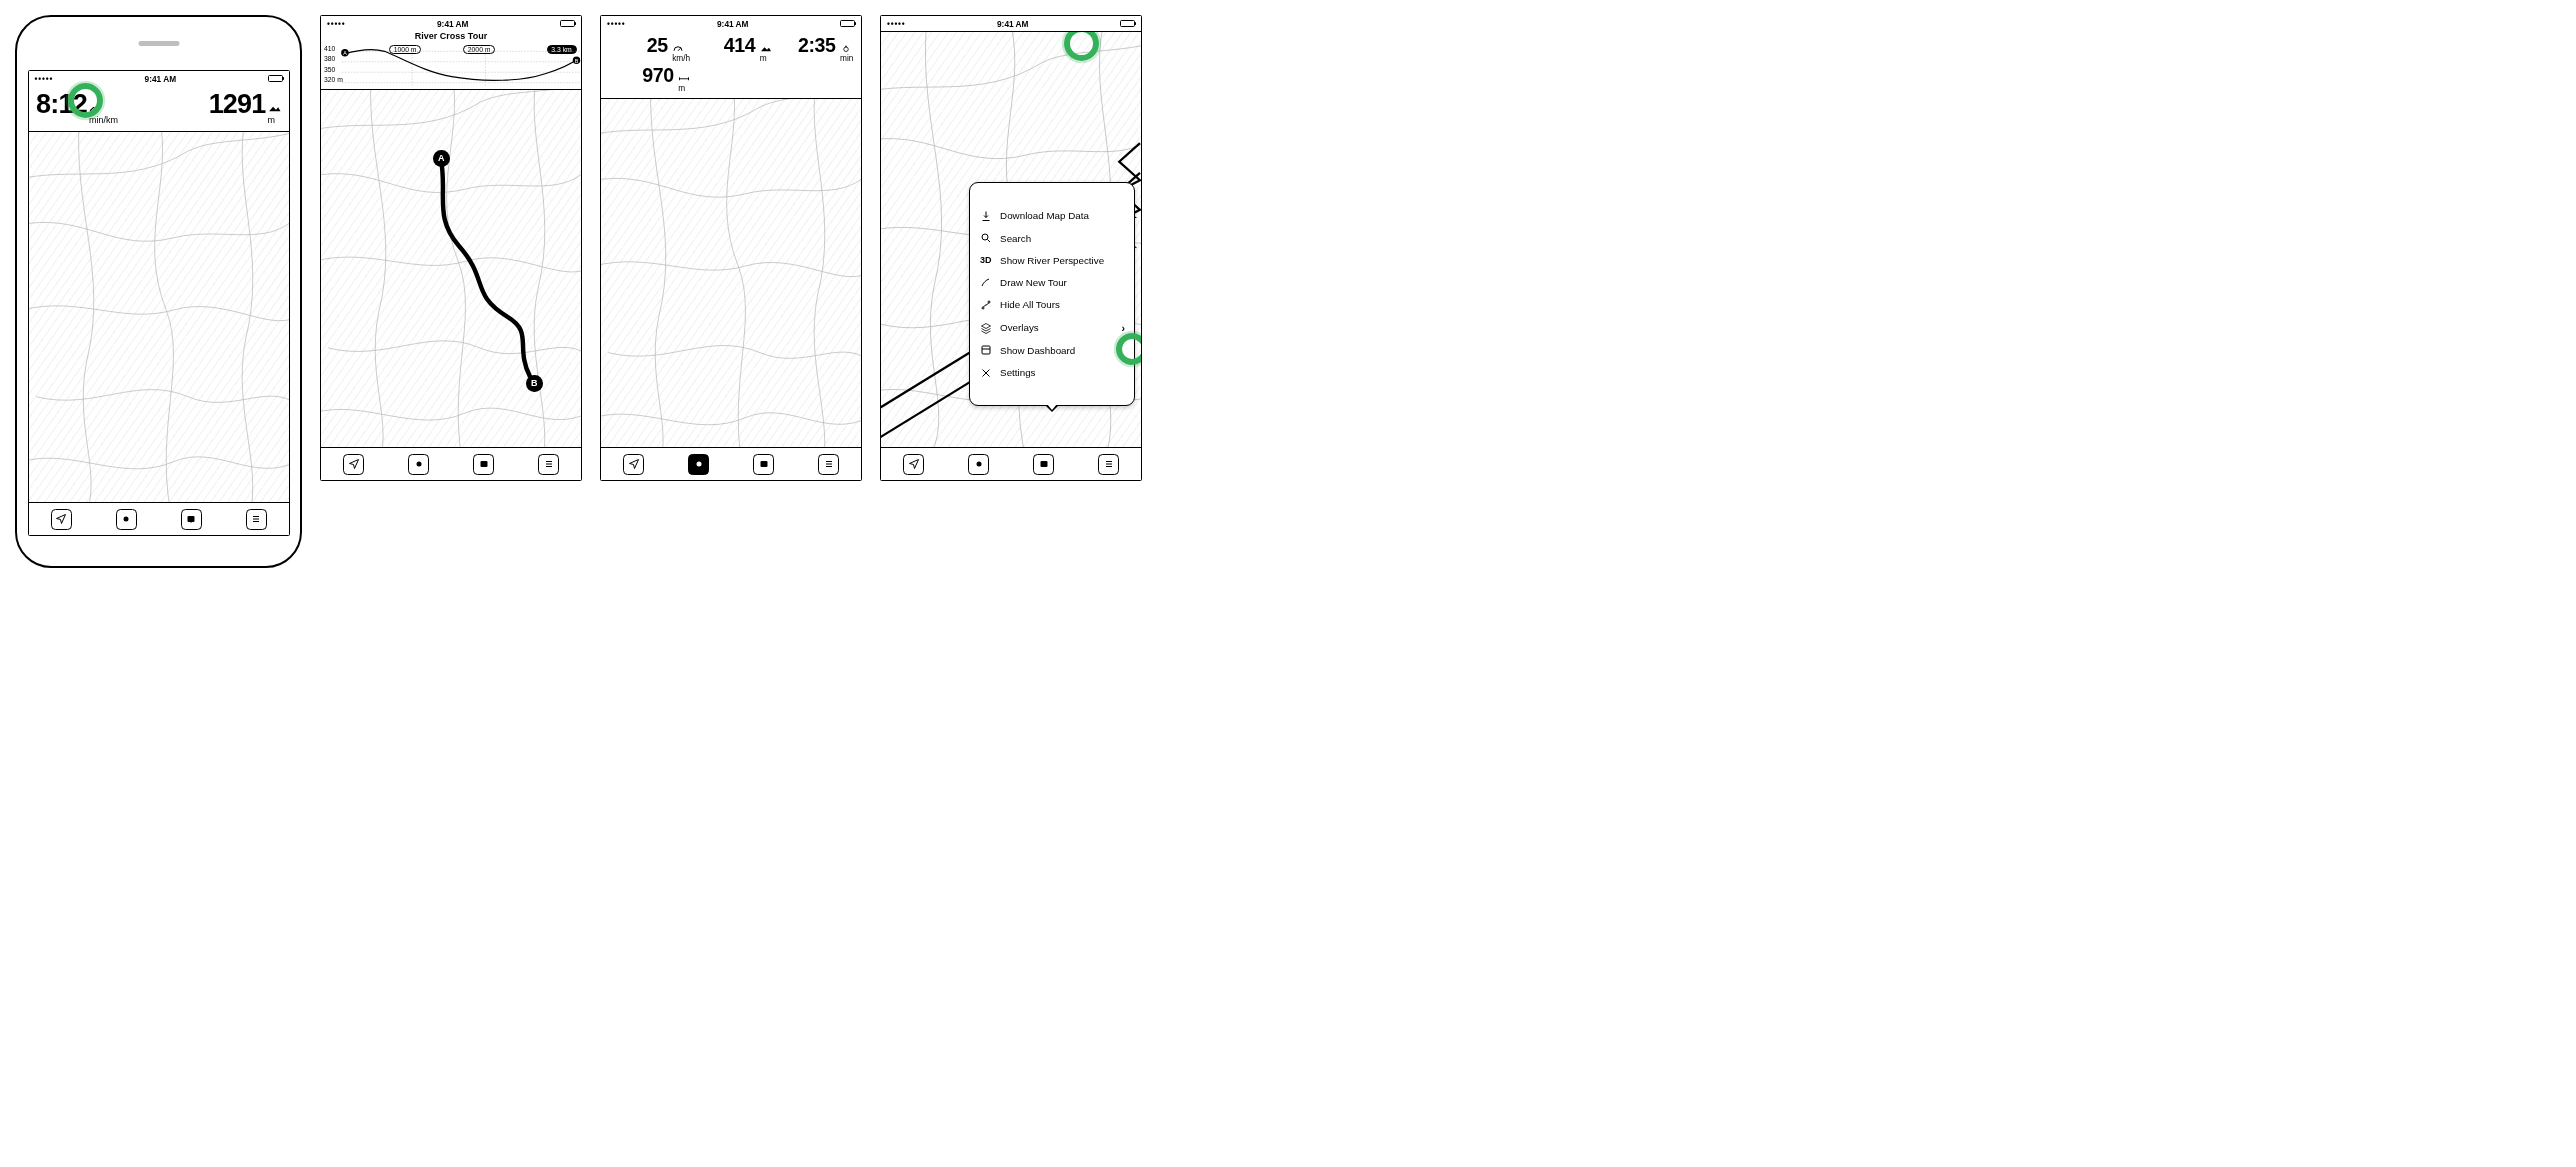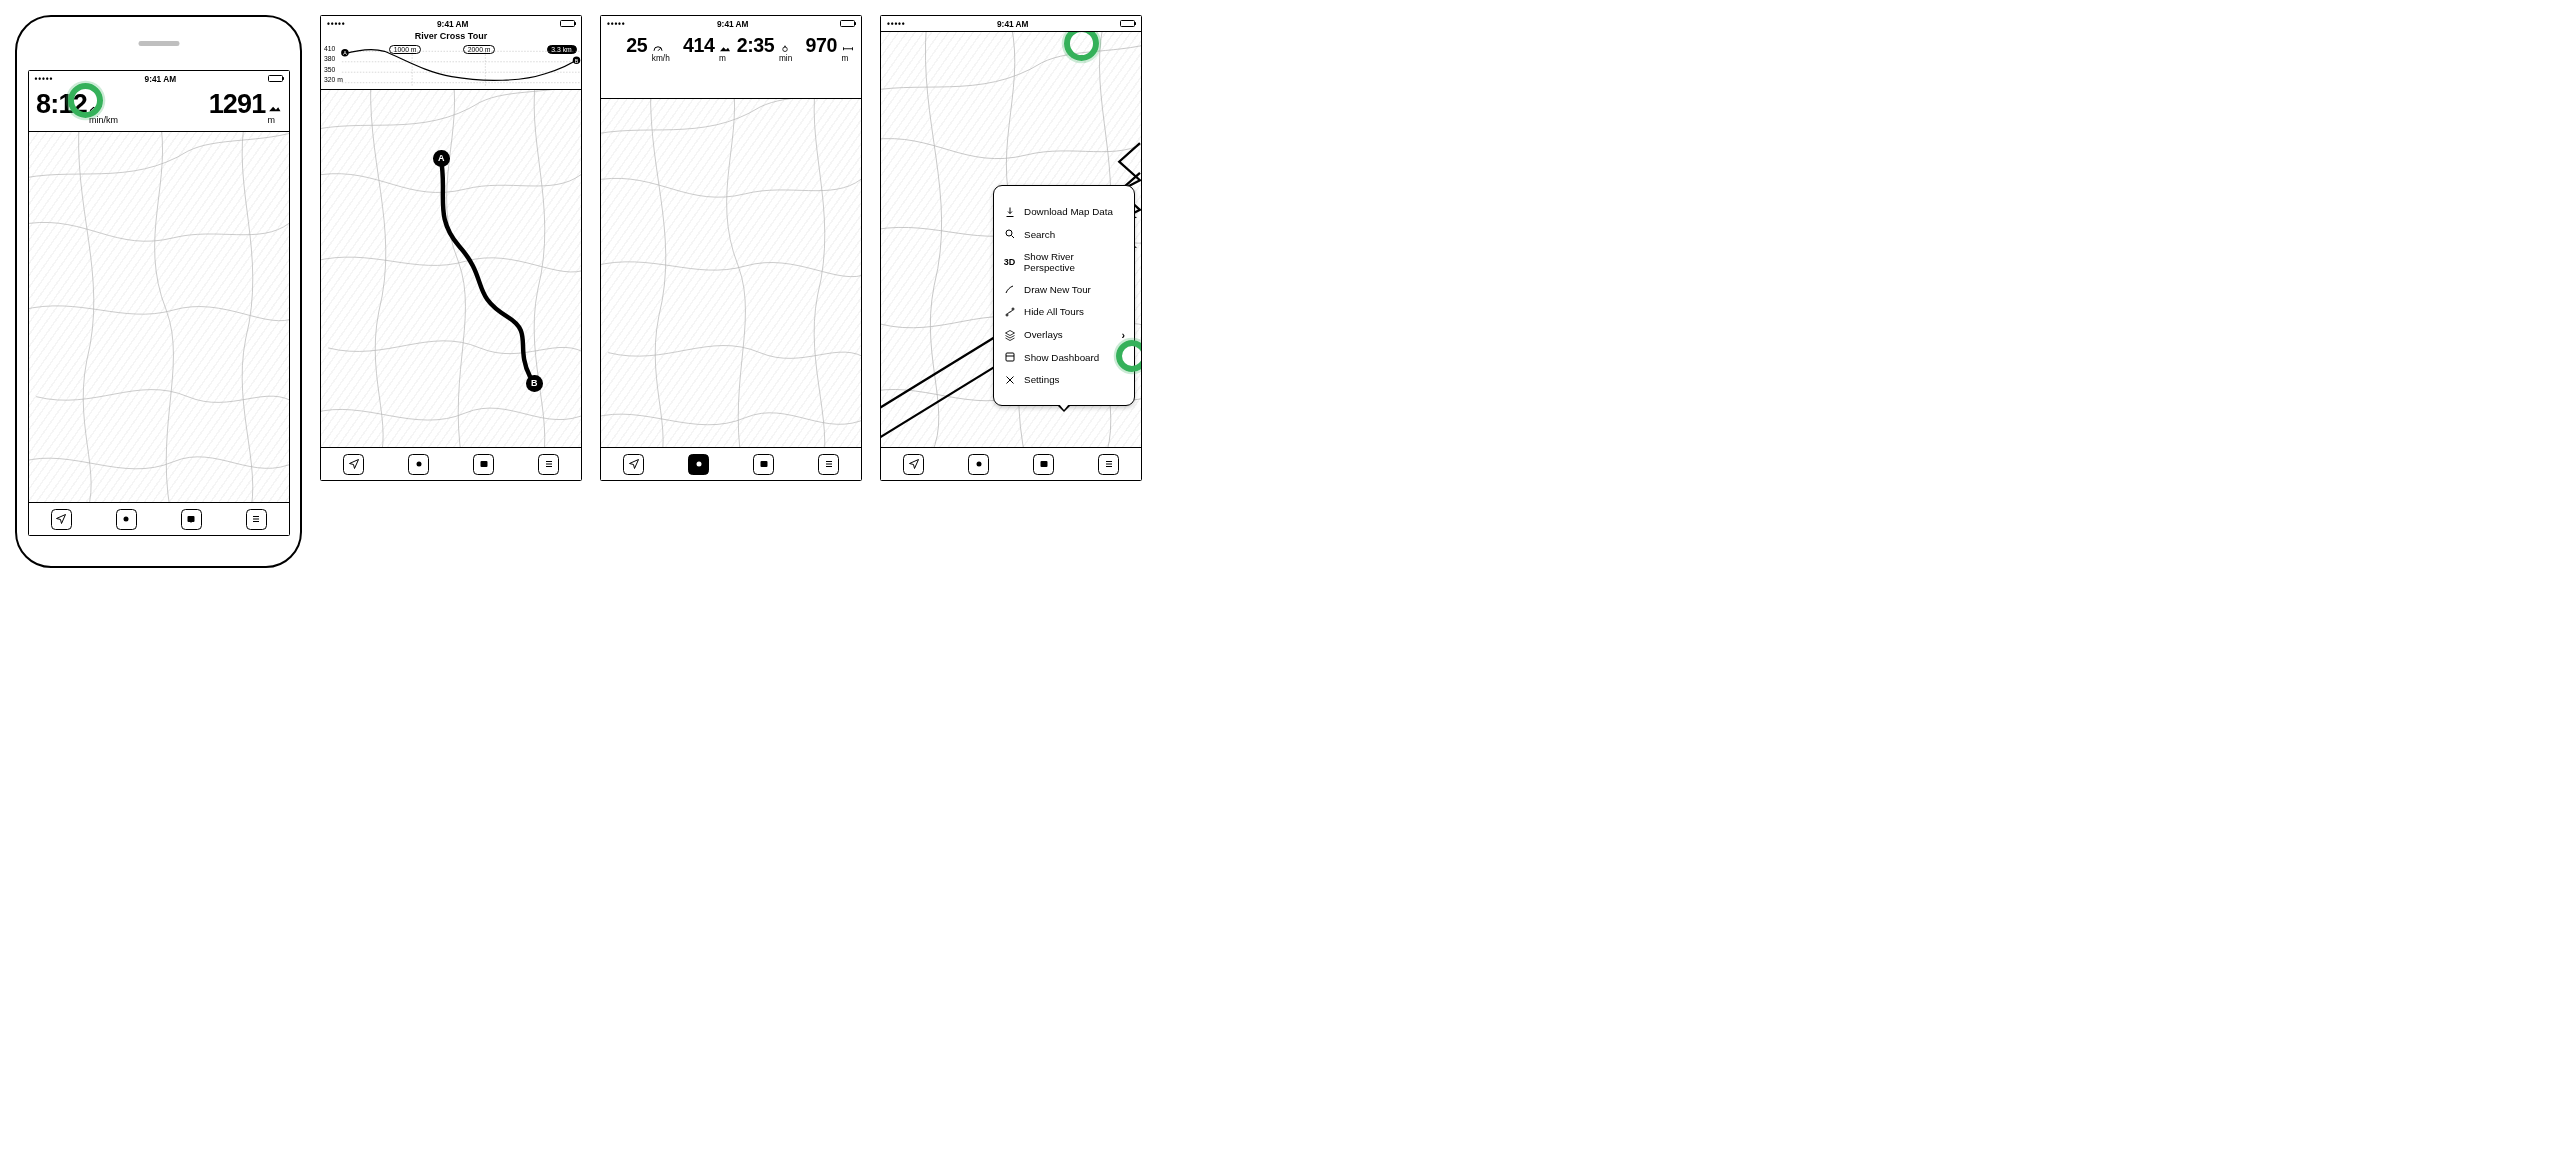--- a/index.html
+++ b/index.html
@@ -72,21 +72,21 @@
   .dash .metric {
     display: flex; align-items: baseline; gap: 2px;
   }
   .dash .big .value { font-size: 27px; font-weight: 600; letter-spacing: -0.8px; }
   .dash .unitcol { display: flex; flex-direction: column; align-items: flex-start; gap: 1.5px; font-size: 9px; }
   .dash .unitcol svg { width: 13.6px; height: 9px; }
 
   .dash-2x2 {
     border-bottom: 0.8px solid #000;
     display: grid;
-    grid-template-columns: 1fr 1fr 1fr 1fr;
+    grid-template-columns: 1fr 1fr 1fr;
     grid-template-rows: 1fr 1fr;
     padding: 3px 7.5px 4.5px;
     row-gap: 1.5px;
   }
   .dash-2x2 .metric { display: flex; align-items: baseline; justify-content: flex-end; gap: 4.5px; }
   .dash-2x2 .value { font-size: 19.6px; font-weight: 600; letter-spacing: -0.4px; }
   .dash-2x2 .unitcol { display: flex; flex-direction: column; align-items: flex-start; gap: 0.8px; font-size: 8.3px; }
   .dash-2x2 .unitcol svg { width: 12px; height: 7.5px; }
 
   
@@ -131,25 +131,25 @@
     background: #fff;
   }
   .toolbar .tbtn.active { background:#000; }
   .toolbar .tbtn svg { width: 12px; height: 12px; }
 
   
   .popup {
     position: absolute;
     right: 6px;
     bottom: 41px;
-    width: 142px;
+    width: 166px;
     background: #fff;
     border: 1.1px solid #000;
     border-radius: 9px;
-    padding: 14px 0;
+    padding: 21px 0;
     box-shadow: 0 1.5px 4.5px rgba(0,0,0,0.2);
   }
   .popup::after {
     content:"";
     position:absolute; bottom:-6.8px; left:50%; margin-left:-6px;
     width:0; height:0;
     border-left:6px solid transparent;
     border-right:6px solid transparent;
     border-top:6.8px solid #000;
   }

